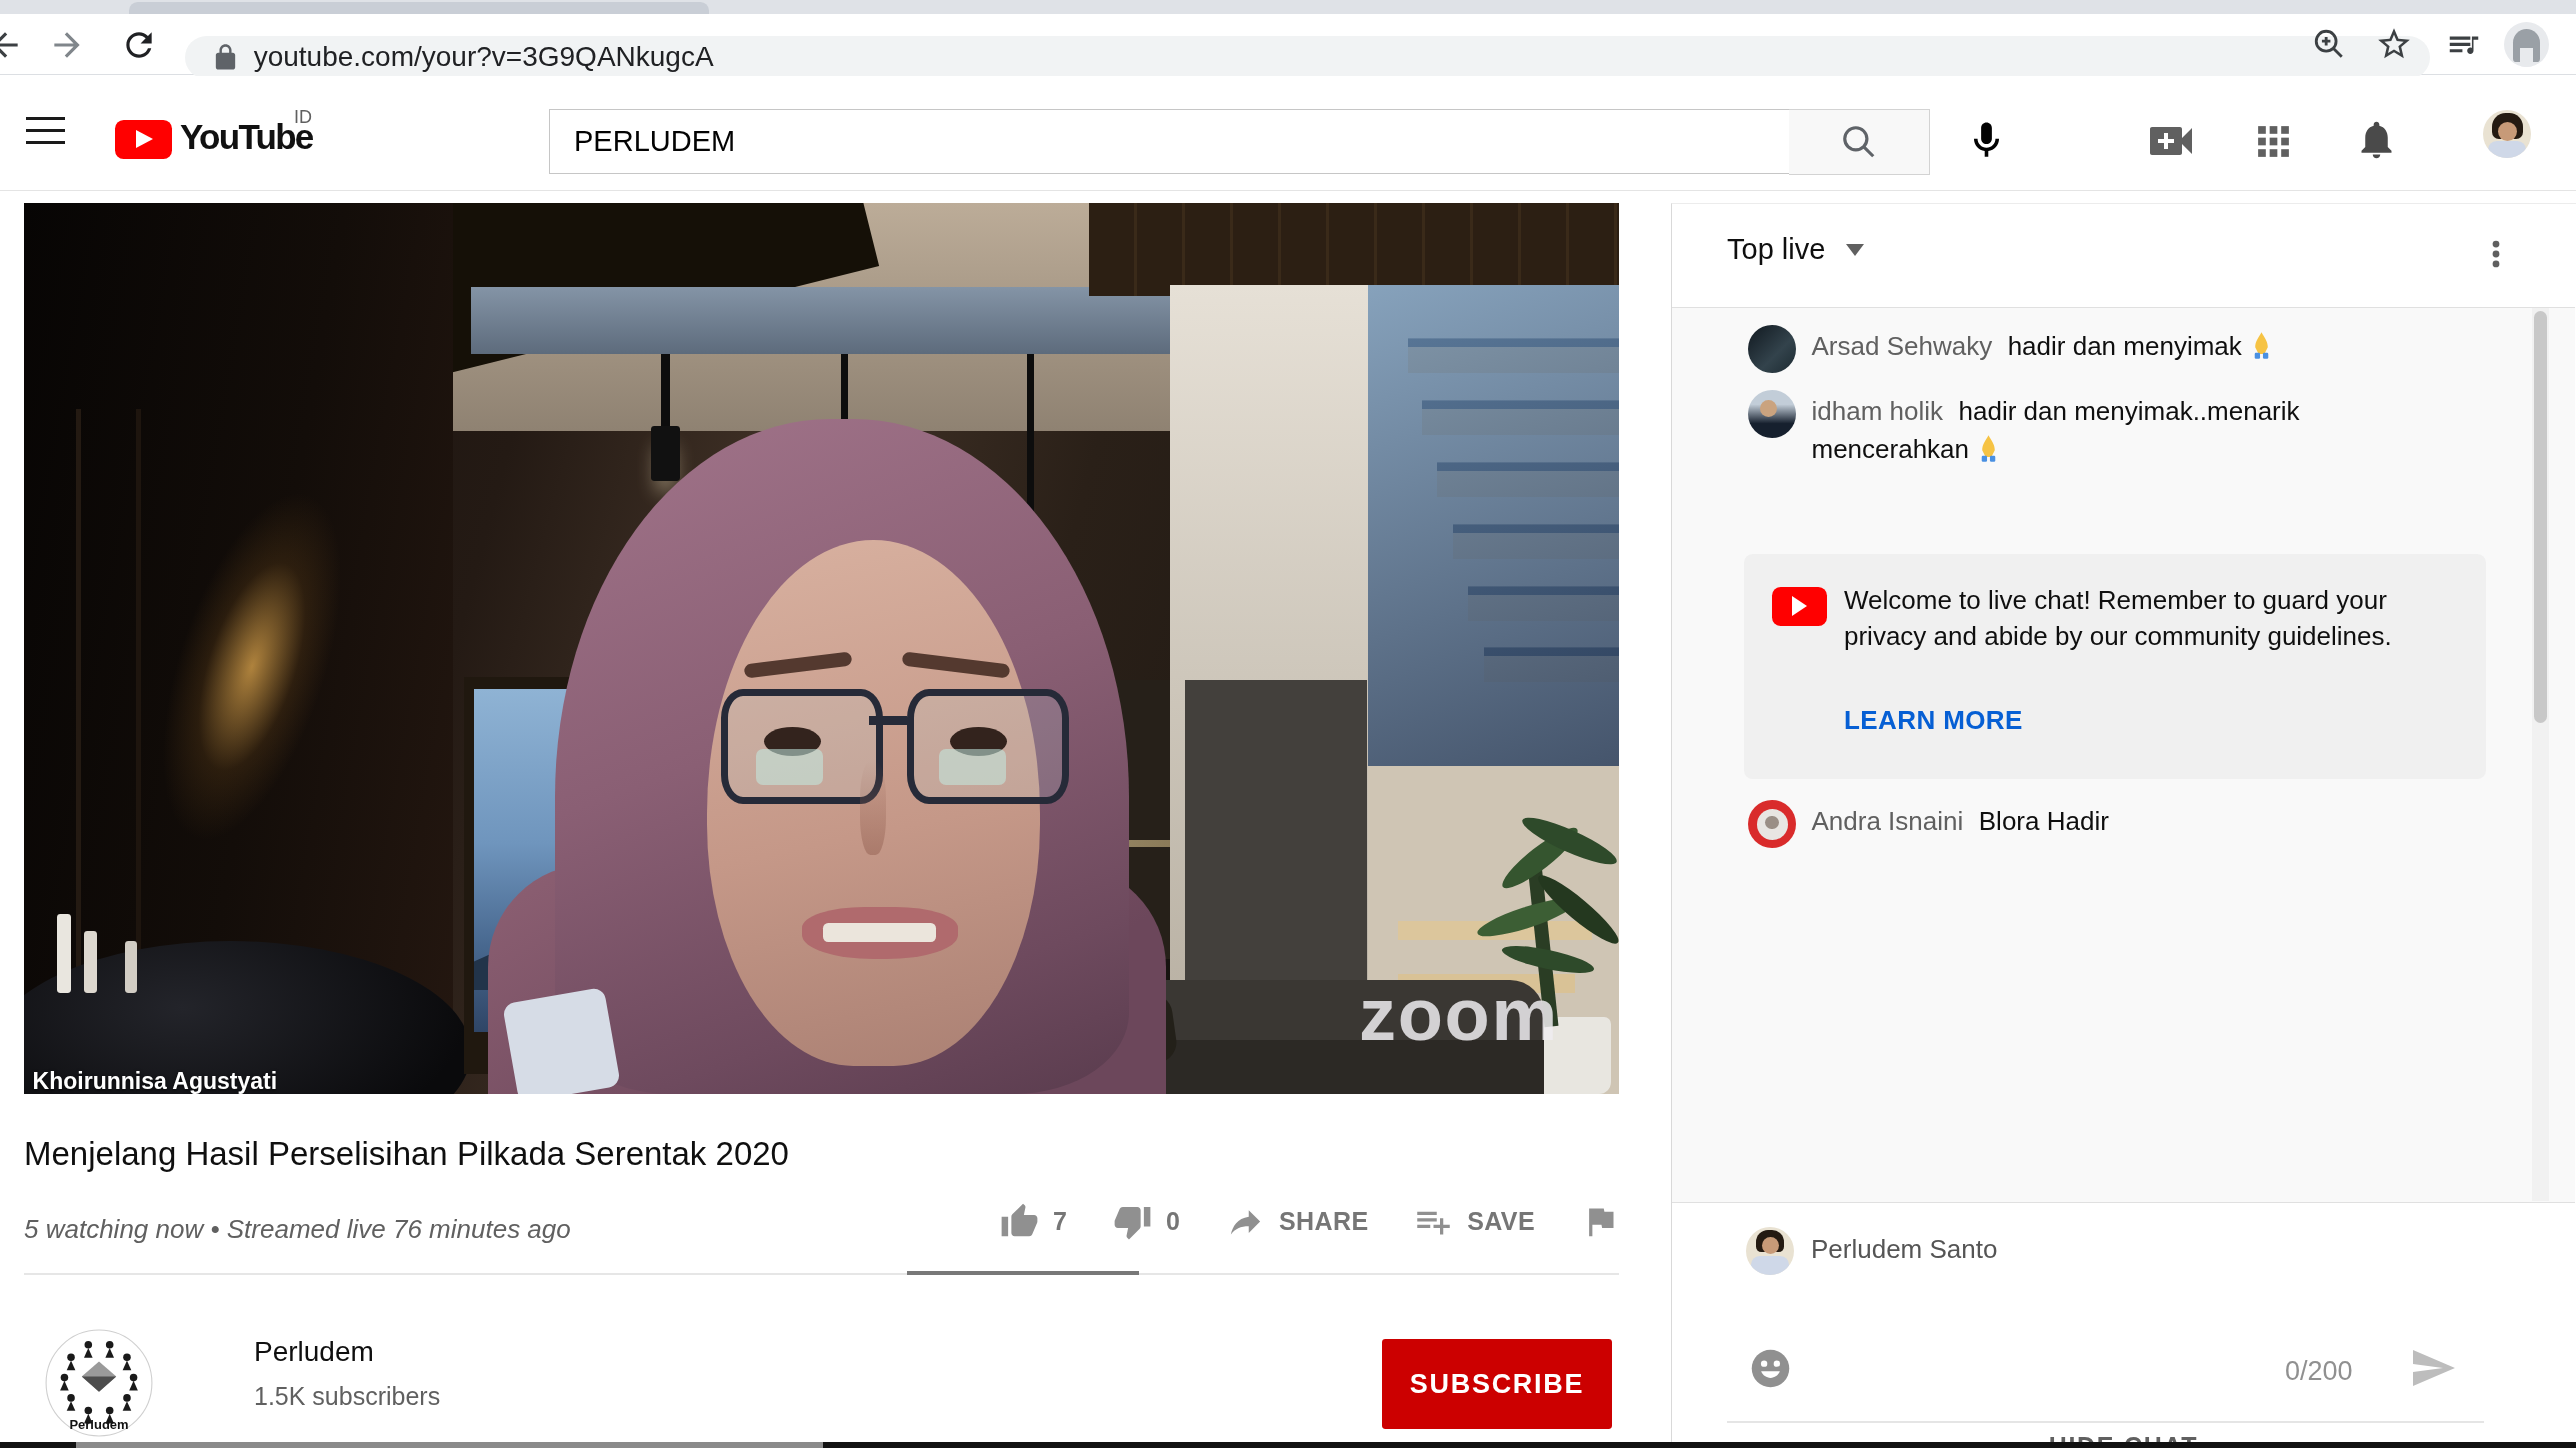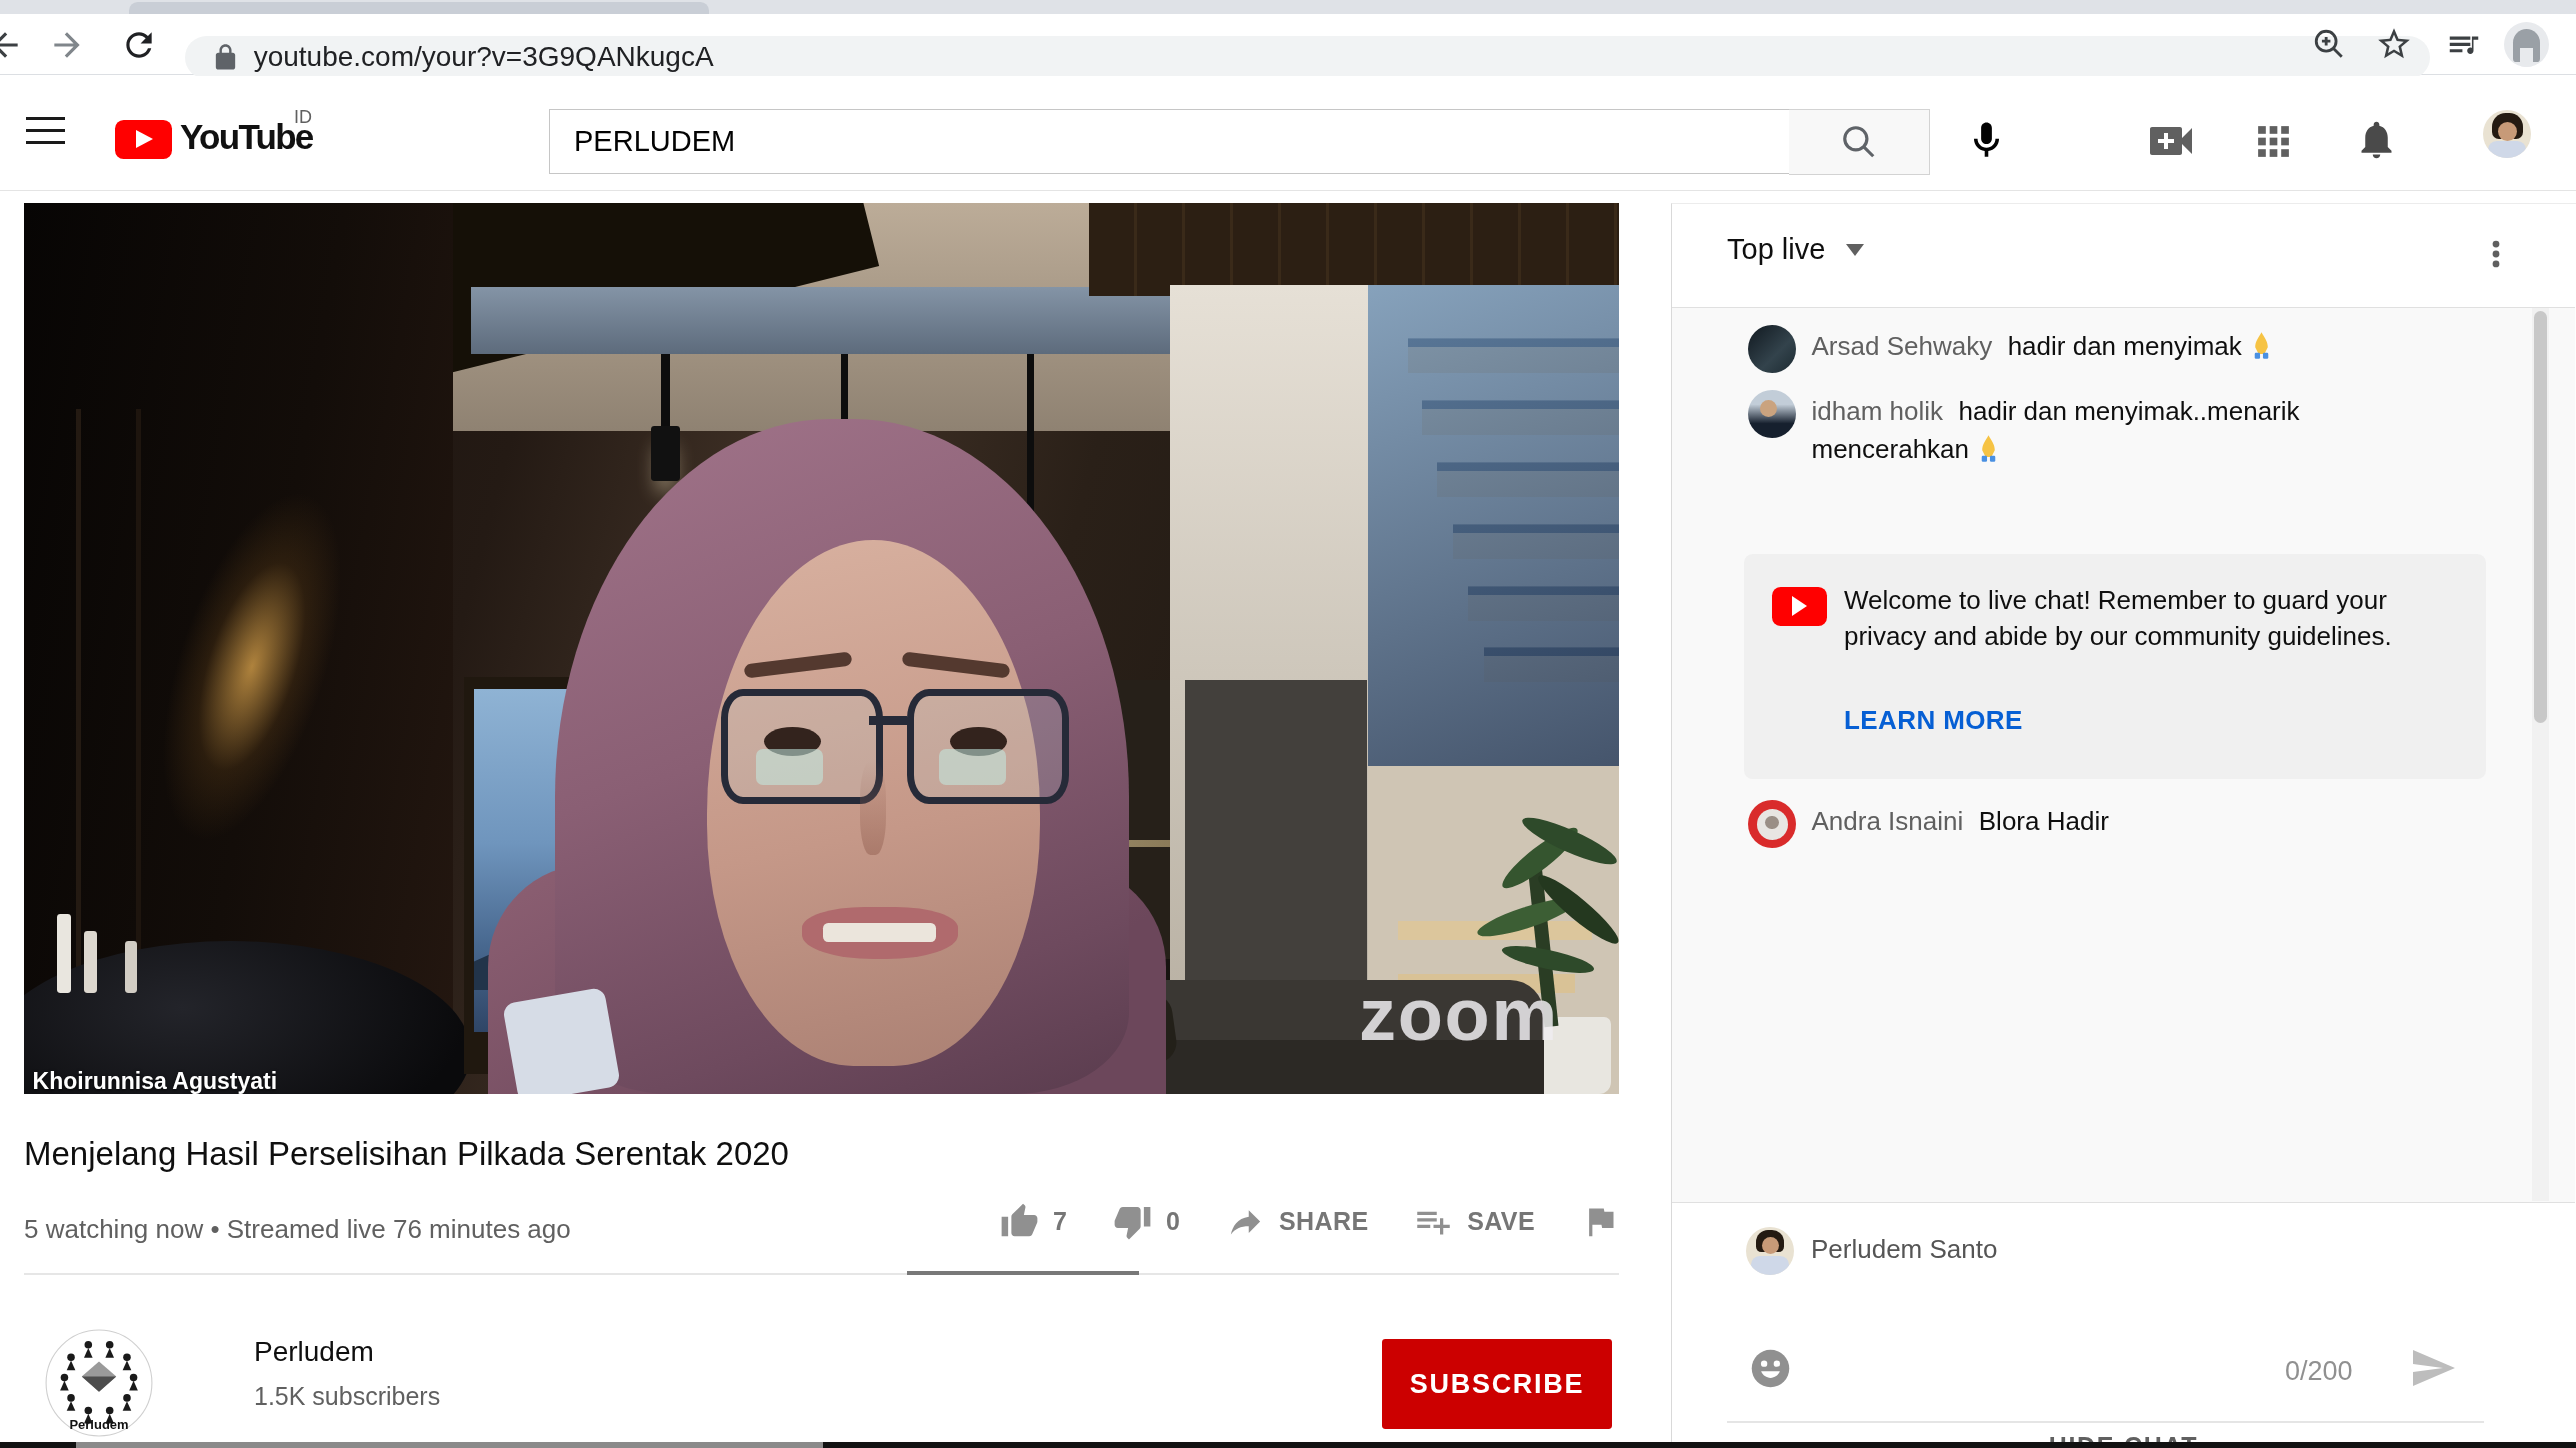--- a/index.html
+++ b/index.html
@@ -21,21 +21,21 @@
   #ytlogo-id{left:294px;top:31px;font-size:18px;color:#606060;}
   #searchbox{left:549px;top:33px;width:1240px;height:63px;border:1.7px solid #c6c6c6;background:#fff;display:flex;align-items:center;}
   #searchtext{font-size:29px;color:#030303;margin-left:24px;}
   #searchbtn{left:1789px;top:33px;width:141px;height:66px;background:#f8f8f8;border:1.7px solid #d3d3d3;border-left:none;display:flex;align-items:center;justify-content:center;box-sizing:border-box;}
   
   #player{left:24px;top:203px;width:1595px;height:891px;background:linear-gradient(105deg,#120d0b 0%,#241a14 30%,#413227 46%,#2a2018 62%,#17130f 100%);overflow:hidden;}
   #overlay-name{left:8.6px;top:865px;color:#fff;font-weight:700;font-size:23px;text-shadow:0 0.9px 3.4px rgba(0,0,0,.8);}
   #zoom-mark{right:60px;top:769px;color:rgba(238,236,240,.85);font-size:74px;font-weight:700;letter-spacing:1.7px;}
   
   #vtitle{left:24px;top:1135px;font-size:33px;color:#0f0f0f;}
-  #vmeta{left:24px;top:1214px;font-size:26px;color:#606060;}
+  #vmeta{left:24px;top:1214px;font-size:26px;color:#606060;font-style:italic;}
   #actions{left:902px;top:1202px;width:718px;display:flex;justify-content:flex-end;align-items:center;gap:46px;}
   .act{display:flex;align-items:center;gap:13.7px;color:#767676;font-size:25px;font-weight:700;letter-spacing:0.4px;}
   #divline{left:24px;top:1273px;width:1595px;height:1.7px;background:#e6e6e6;}
   #sentiment{left:907px;top:1271px;width:232px;height:4.3px;background:#787878;}
   
   #subbtn{left:1382px;top:1339px;width:230px;height:90px;background:#c00;border-radius:3.4px;color:#fff;font-size:27px;font-weight:700;letter-spacing:1.7px;display:flex;align-items:center;justify-content:center;border:none;}
   
   #chatpanel{left:1671px;top:203px;width:905px;height:1246px;border-left:1.7px solid #d9d9d9;border-top:1.7px solid #ececec;box-sizing:border-box;background:#fff;}
   #chathead-title{font-size:29px;color:#0f0f0f;}
   #chatmsgs{position:absolute;left:0;top:103px;width:903px;height:895px;background:#f9f9f9;border-top:1.7px solid #e0e0e0;}

